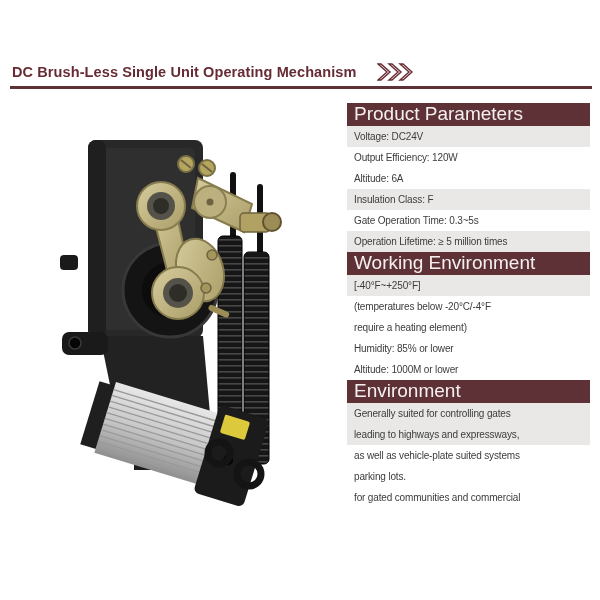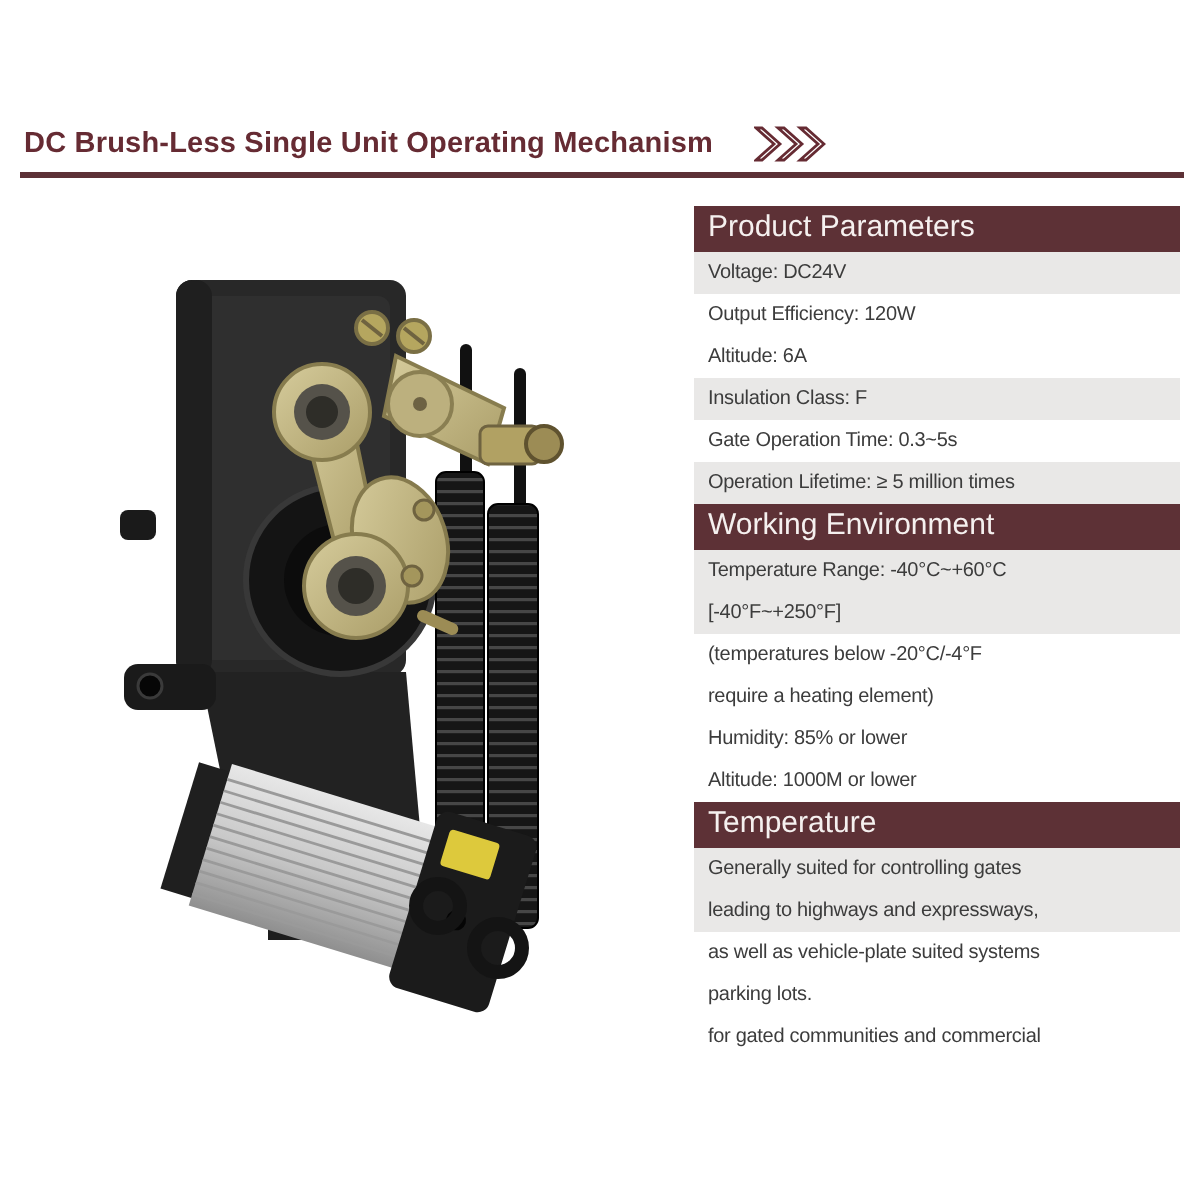--- a/index.html
+++ b/index.html
@@ -15,21 +15,21 @@
     font-family:"Liberation Sans","DejaVu Sans",sans-serif;overflow:hidden;
   }
   .doc-header{position:absolute;left:12px;top:62px;display:flex;align-items:center;gap:20px;}
   .doc-title{font-size:14.5px;font-weight:bold;color:var(--title-maroon);letter-spacing:.1px;white-space:nowrap;}
   .chevrons{display:inline-block;line-height:0;}
   .title-rule{position:absolute;left:10px;top:86px;width:582px;height:3px;background:var(--accent-maroon);}
   .figure{position:absolute;left:52px;top:112px;width:290px;height:420px;}
   .panel{position:absolute;left:347px;top:103px;width:243px;}
   .sec-header{
     background:var(--accent-maroon);color:var(--header-text);
-    font-size:15px;height:23px;line-height:22px;padding-left:7px;
+    font-size:19px;height:23px;line-height:22px;padding-left:7px;
   }
   .row{
     font-size:10px;color:var(--body-text);height:21px;line-height:21px;
     padding-left:7px;white-space:nowrap;letter-spacing:-0.15px;
   }
   .row.shaded{background:var(--row-shade);}
 </style>
 <title>DC Brush-Less Single Unit Operating Mechanism</title></head>
 <body>
 
@@ -148,27 +148,26 @@
 
   <div class="sec-header">Product Parameters</div>
   <div class="row shaded">Voltage: DC24V</div>
   <div class="row">Output Efficiency: 120W</div>
   <div class="row">Altitude: 6A</div>
   <div class="row shaded">Insulation Class: F</div>
   <div class="row">Gate Operation Time: 0.3~5s</div>
   <div class="row shaded">Operation Lifetime: ≥ 5 million times</div>
 
   <div class="sec-header">Working Environment</div>
-  <div class="row shaded">Temperature Range: -40°C~+60°C</div>
   <div class="row shaded"> [-40°F~+250°F]</div>
   <div class="row">(temperatures below -20°C/-4°F</div>
   <div class="row">require a heating element)</div>
   <div class="row">Humidity: 85% or lower</div>
   <div class="row">Altitude: 1000M or lower</div>
 
-  <div class="sec-header">Temperature</div>
+  <div class="sec-header">Environment</div>
   <div class="row shaded">Generally suited for controlling gates</div>
   <div class="row shaded">leading to highways and expressways,</div>
   <div class="row">as well as vehicle-plate suited systems</div>
   <div class="row">parking lots.</div>
   <div class="row">for gated communities and commercial</div>
 
 </div>
 
 </body></html>

